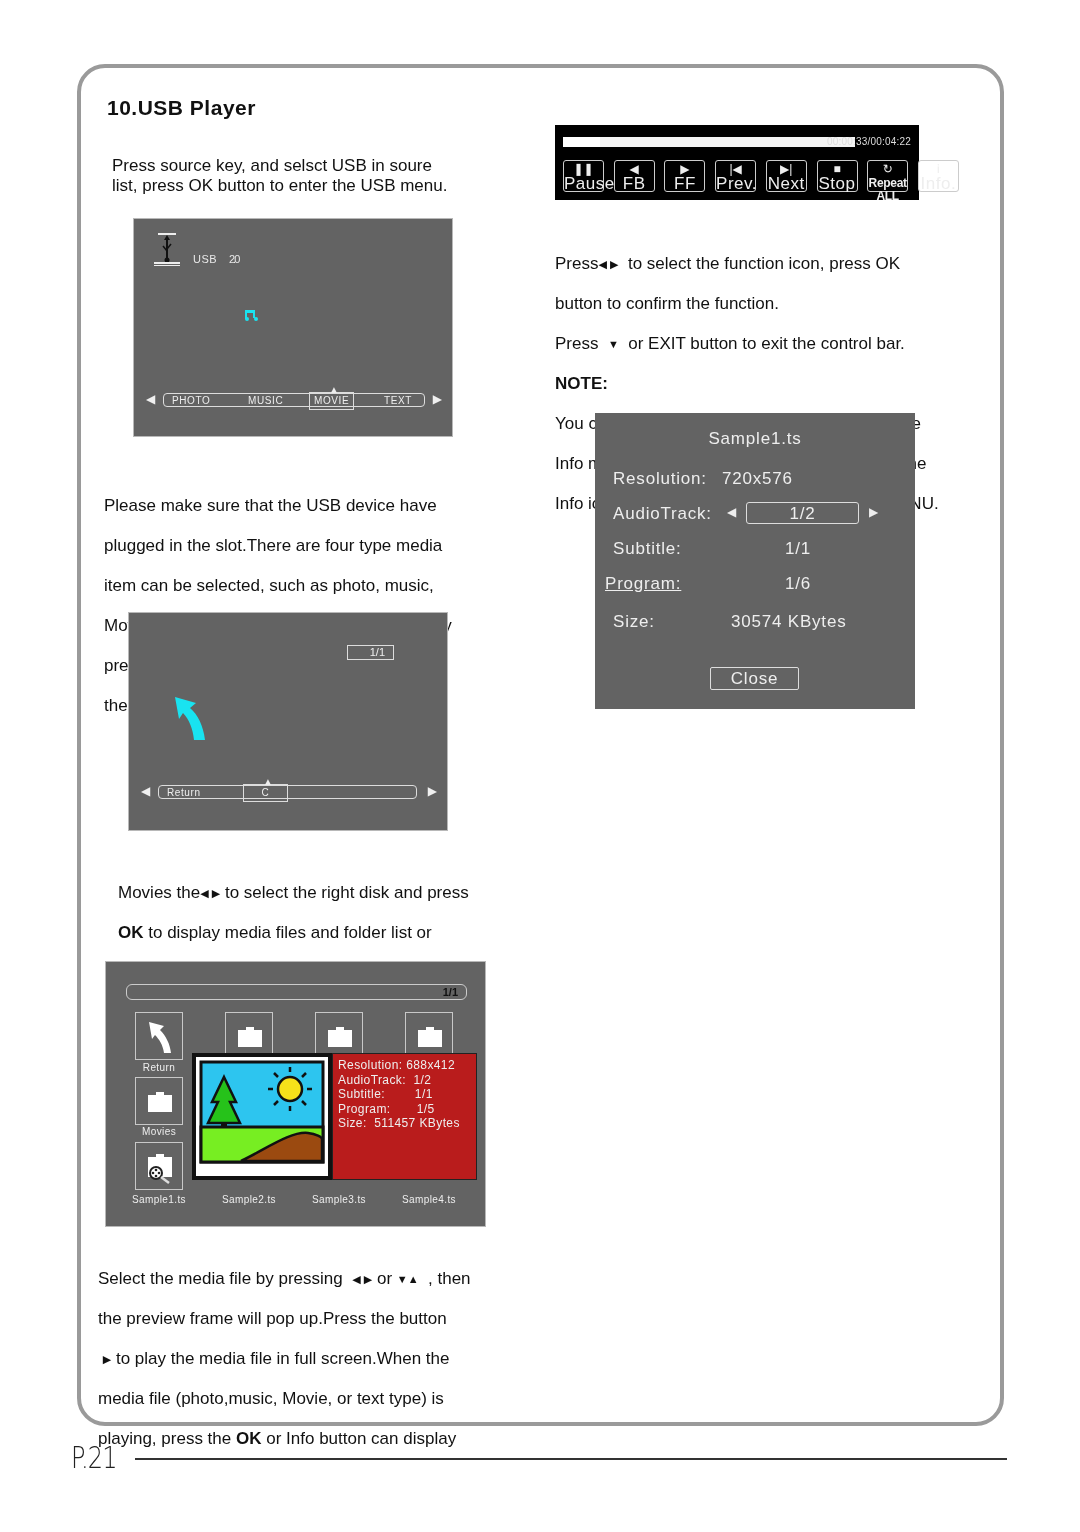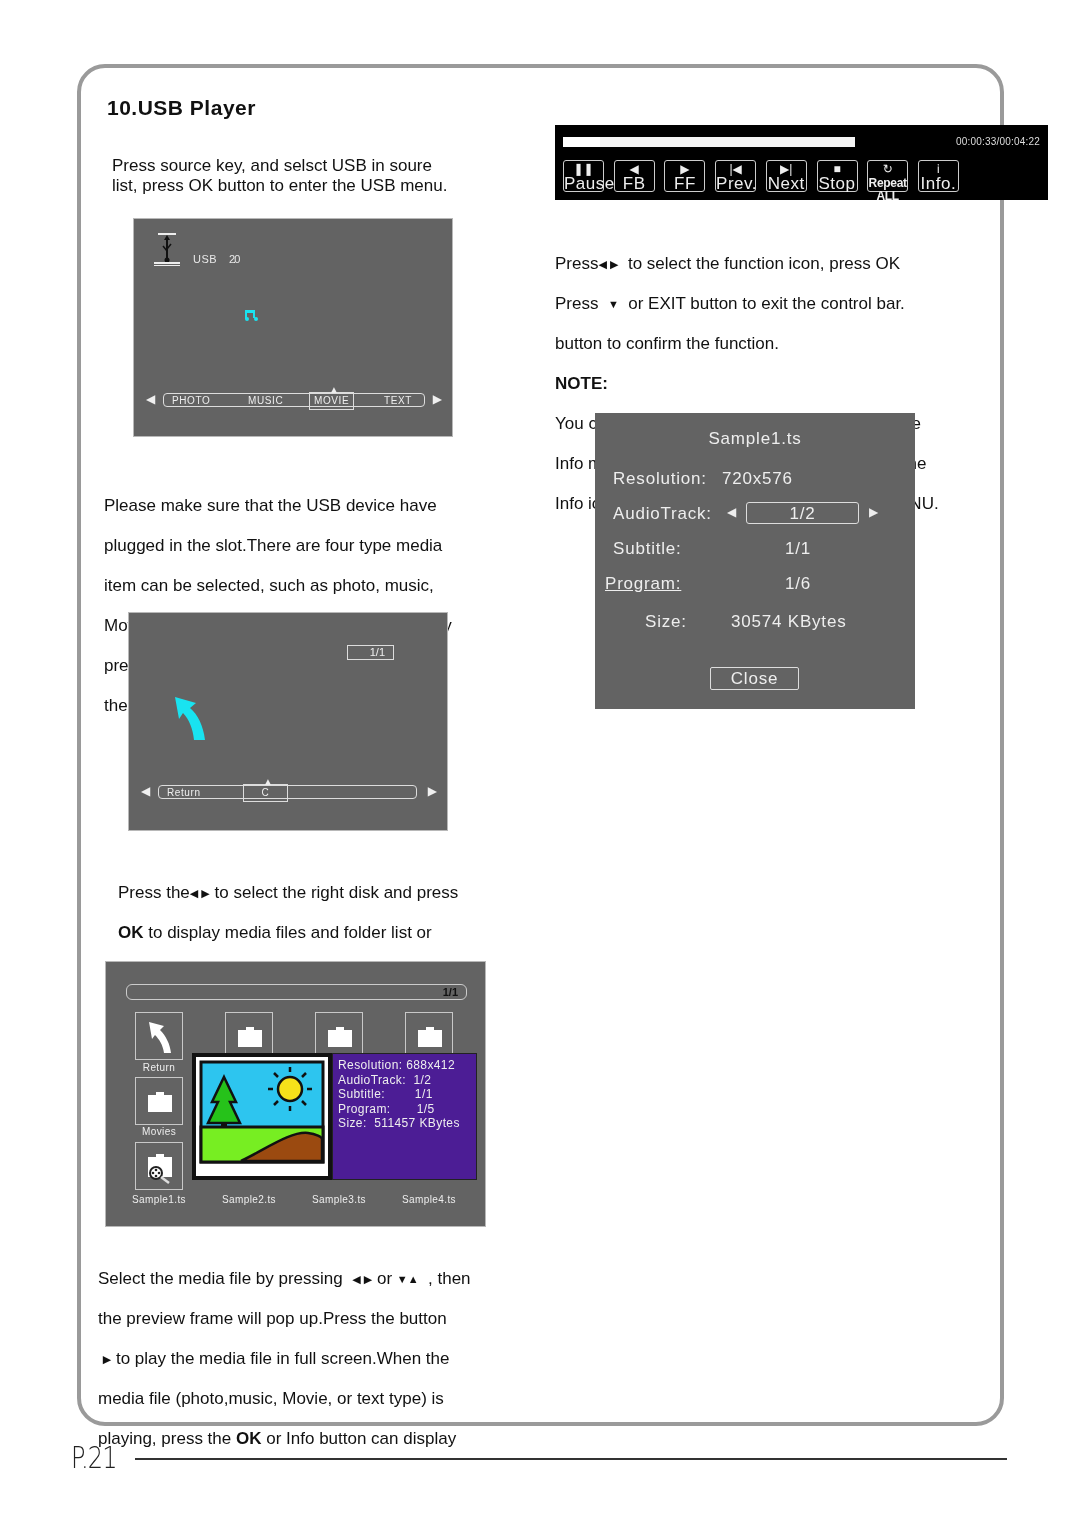--- a/index.html
+++ b/index.html
@@ -41,25 +41,25 @@
   .return-arrow { position: absolute; left: 42px; top: 82px; width: 45px; height: 50px; }
 
   
   #s3 { left: 105px; top: 961px; width: 381px; height: 266px; }
   .topbar3 { position: absolute; left: 20px; top: 22px; width: 341px; height: 16px; border: 1px solid #ccc; border-radius: 6px; }
   .topbar3 span { position: absolute; right: 8px; top: 1px; font-size: 11px; color: #111; font-weight: bold; }
   .tile { position: absolute; width: 48px; height: 48px; border: 1px solid #c8c8c8; }
   .tile svg { position: absolute; left: 0; top: 0; }
   .tile-label { position: absolute; font-size: 10px; color: #eee; letter-spacing: 0.4px; text-align: center; width: 80px; }
   .preview { position: absolute; left: 86px; top: 91px; width: 140px; height: 127px; background: #fff; border: 4px solid #111; }
-  .preview-info { position: absolute; left: 226px; top: 91px; width: 145px; height: 127px; background: #4c1d95; border: 1px solid #222; padding: 4px 5px; }
+  .preview-info { position: absolute; left: 226px; top: 91px; width: 145px; height: 127px; background: #b91c1c; border: 1px solid #222; padding: 4px 5px; }
   .preview-info div { color: #eee; font-size: 12px; line-height: 14.5px; letter-spacing: 0.4px; white-space: pre; }
 
   
-  #ctrl { position: absolute; left: 555px; top: 125px; width: 493px; height: 75px; background: #000; }
+  #ctrl { position: absolute; left: 555px; top: 125px; width: 364px; height: 75px; background: #000; }
   .prog { position: absolute; left: 8px; top: 12px; width: 292px; height: 10px; background: #fff; }
   .time { position: absolute; right: 8px; top: 11px; color: #ddd; font-size: 10px; letter-spacing: 0.2px; }
   .cbtn { position: absolute; top: 35px; width: 41px; height: 32px; border: 1px solid #ccc; border-radius: 3px; color: #eee; text-align: center; }
   .cbtn .ic { display: block; height: 15px; font-size: 12px; line-height: 15px; margin-top: 1px; }
   .cbtn .lb { display: block; font-size: 17px; line-height: 13px; letter-spacing: 0.5px; }
   .cbtn .lb.small { font-size: 12px; letter-spacing: -0.3px; font-weight: bold; }
 
   
   #info { position: absolute; left: 595px; top: 413px; width: 320px; height: 296px; background: #636363; }
   #info .t { position: absolute; color: #eee; font-size: 17px; letter-spacing: 0.8px; }
@@ -133,21 +133,21 @@
     <div class="pill" style="left:17px; right:20px;">
       <span style="left:8px;">Return</span>
       <span class="sel" style="left:84px; width:45px; text-align:center;">C</span>
       <span class="caret" style="left:104px; top:-10px;">▲</span>
     </div>
     <span class="arrow-r">▶</span>
   </div>
 </div>
 
 <div class="para" style="left:118px; top:863px;">
-  <div><span>Press the</span><span class="tri">◀ ▶</span> <span>to select the right disk and press</span></div>
+  <div><span>Movies the</span><span class="tri">◀ ▶</span> <span>to select the right disk and press</span></div>
   <div><b>OK</b> <span>to display media files and folder list or</span></div>
   <div>choose Return to back to the media type</div>
   <div>selection menu.</div>
 </div>
 
 <div class="screen" id="s3">
   <div class="topbar3">
     <span>1/1</span>
   </div>
 
@@ -274,41 +274,41 @@
       </div>
       <div class="cbtn" style="left: 362.9px;">
         <span class="ic">ℹ</span>
         <span class="lb">Info.</span>
       </div>
     </div>
 </div>
 
 <div class="para" style="left:555px; top:234px;">
   <div><span>Press</span><span class="tri">◀ ▶</span> &nbsp;<span>to select the function icon, press OK</span></div>
+  <div>button to confirm the function.</div>
   <div><span>Press</span> &nbsp;<span class="tri">▼</span> &nbsp;<span>or EXIT button to exit the control bar.</span></div>
-  <div>button to confirm the function.</div>
   <div><b>NOTE:</b></div>
   <div>You can adjust the audio track, or program in the</div>
   <div>Info menu while Playing the video file.Choose the</div>
   <div>Info icon and press OK can display the Info MENU.</div>
 </div>
 
 <div id="info">
   <span class="t" style="left:0; width:320px; text-align:center; top:16px;">Sample1.ts</span>
   <span class="t" style="left:18px; top:56px;">Resolution:</span>
   <span class="t" style="left:127px; top:56px;">720x576</span>
   <span class="t" style="left:18px; top:91px;">AudioTrack:</span>
   <span class="t" style="left:132px; top:92px; font-size:12px;">◀</span>
   <div class="atbox">
     <span class="t" style="left:0; width:111px; text-align:center; top:1px;">1/2</span>
   </div>
   <span class="t" style="left:274px; top:92px; font-size:12px;">▶</span>
   <span class="t" style="left:18px; top:126px;">Subtitle:</span>
   <span class="t" style="left:190px; top:126px;">1/1</span>
   <span class="t" style="left:10px; top:161px;text-decoration:underline;">Program:</span>
   <span class="t" style="left:190px; top:161px;">1/6</span>
-  <span class="t" style="left:18px; top:199px;margin-left:32px;">Size:</span>
+  <span class="t" style="left:18px; top:199px;">Size:</span>
   <span class="t" style="left:136px; top:199px;">30574 KBytes</span>
   <div class="closebtn">Close</div>
 </div>
 
 <div class="footer-page">P.21</div>
 <div class="footer-line"></div>
 
 </body></html>

